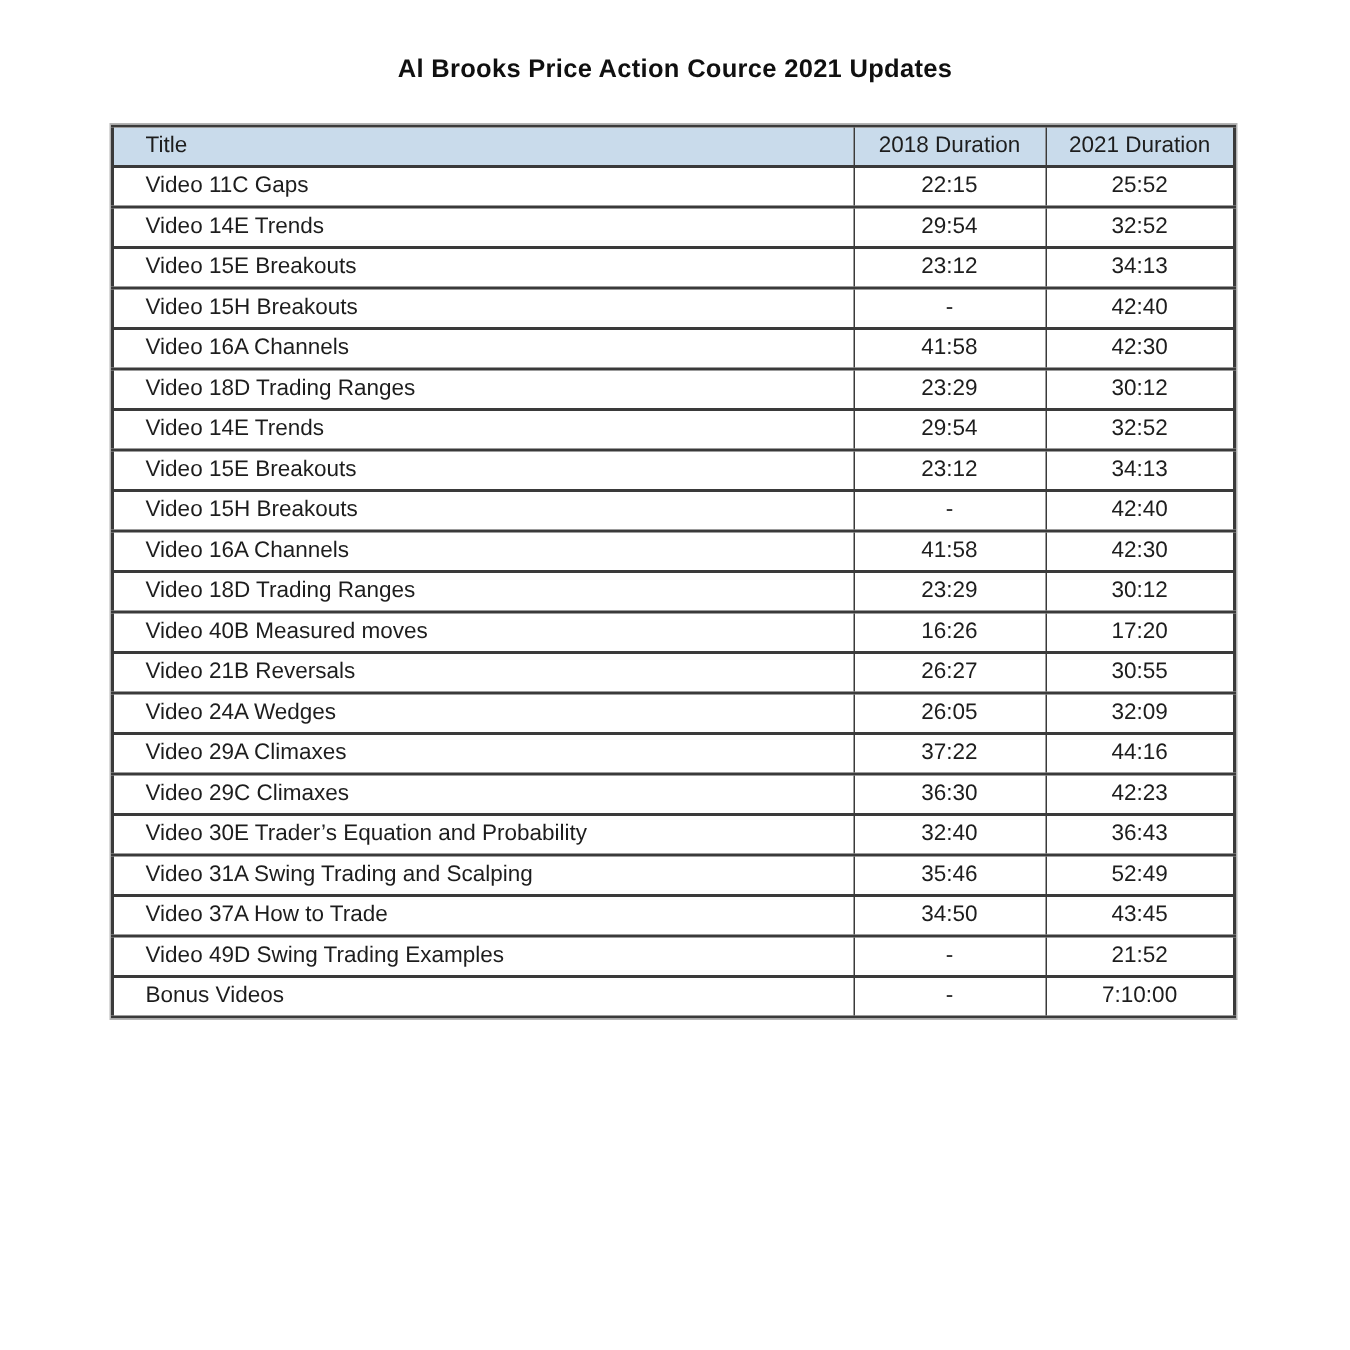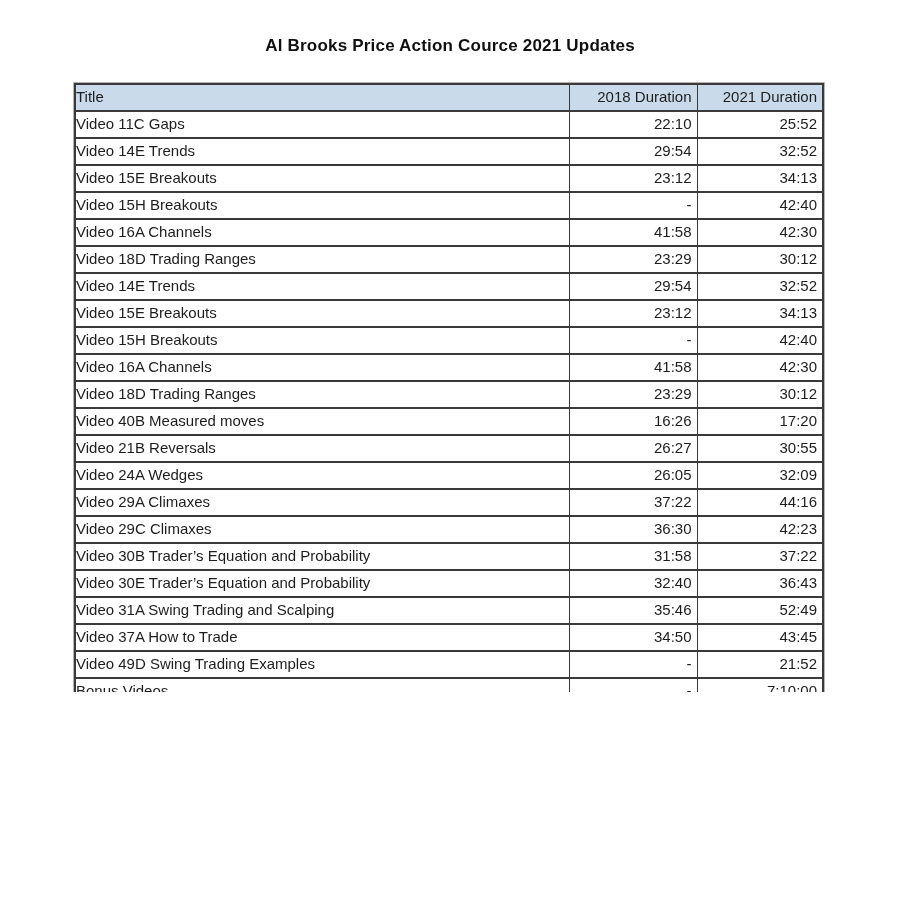--- a/index.html
+++ b/index.html
@@ -61,24 +61,24 @@
     font-weight: normal;
     line-height: 1.1;
     white-space: nowrap;
     overflow: hidden;
   }
   thead th {
     background: var(--header-bg);
   }
   th.cell-title, td.cell-title {
     text-align: left;
-    padding-left: 0;
+    padding-left: 21px;
   }
   th.cell-dur, td.cell-dur {
-    text-align: right;
+    text-align: center;
   }
 </style>
 </head>
 <body>
 
 <div class="page">
   <h1 class="page-title">Al Brooks Price Action Cource 2021 Updates</h1>
 
   <table class="duration-table">
     <colgroup>
@@ -89,21 +89,21 @@
     <thead>
       <tr>
         <th class="cell-title">Title</th>
         <th class="cell-dur">2018 Duration</th>
         <th class="cell-dur">2021 Duration</th>
       </tr>
     </thead>
     <tbody>
         <tr>
     <td class="cell-title">Video 11C Gaps</td>
-    <td class="cell-dur">22:10</td>
+    <td class="cell-dur">22:15</td>
     <td class="cell-dur">25:52</td>
   </tr>
         <tr>
     <td class="cell-title">Video 14E Trends</td>
     <td class="cell-dur">29:54</td>
     <td class="cell-dur">32:52</td>
   </tr>
         <tr>
     <td class="cell-title">Video 15E Breakouts</td>
     <td class="cell-dur">23:12</td>
@@ -166,25 +166,20 @@
   </tr>
         <tr>
     <td class="cell-title">Video 29A Climaxes</td>
     <td class="cell-dur">37:22</td>
     <td class="cell-dur">44:16</td>
   </tr>
         <tr>
     <td class="cell-title">Video 29C Climaxes</td>
     <td class="cell-dur">36:30</td>
     <td class="cell-dur">42:23</td>
-  </tr>
-        <tr>
-    <td class="cell-title">Video 30B Trader’s Equation and Probability</td>
-    <td class="cell-dur">31:58</td>
-    <td class="cell-dur">37:22</td>
   </tr>
         <tr>
     <td class="cell-title">Video 30E Trader’s Equation and Probability</td>
     <td class="cell-dur">32:40</td>
     <td class="cell-dur">36:43</td>
   </tr>
         <tr>
     <td class="cell-title">Video 31A Swing Trading and Scalping</td>
     <td class="cell-dur">35:46</td>
     <td class="cell-dur">52:49</td>

